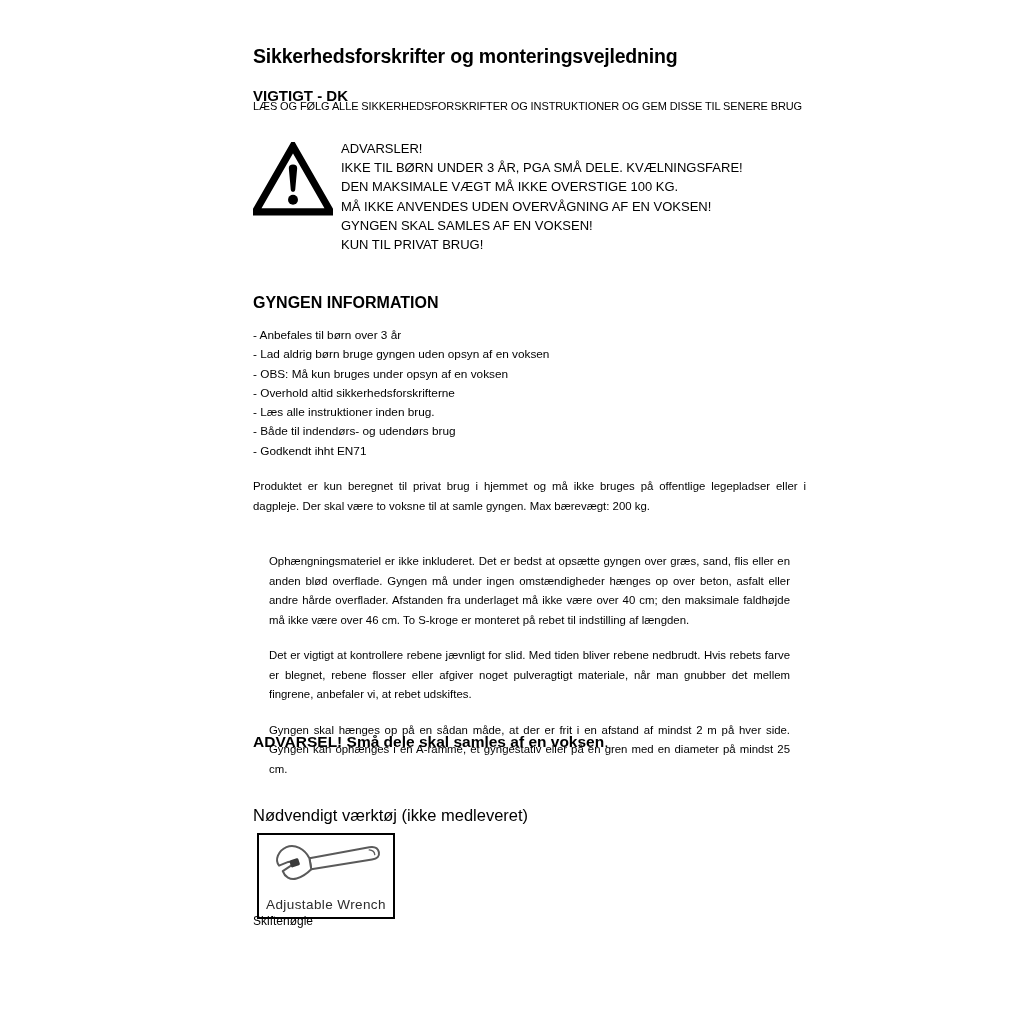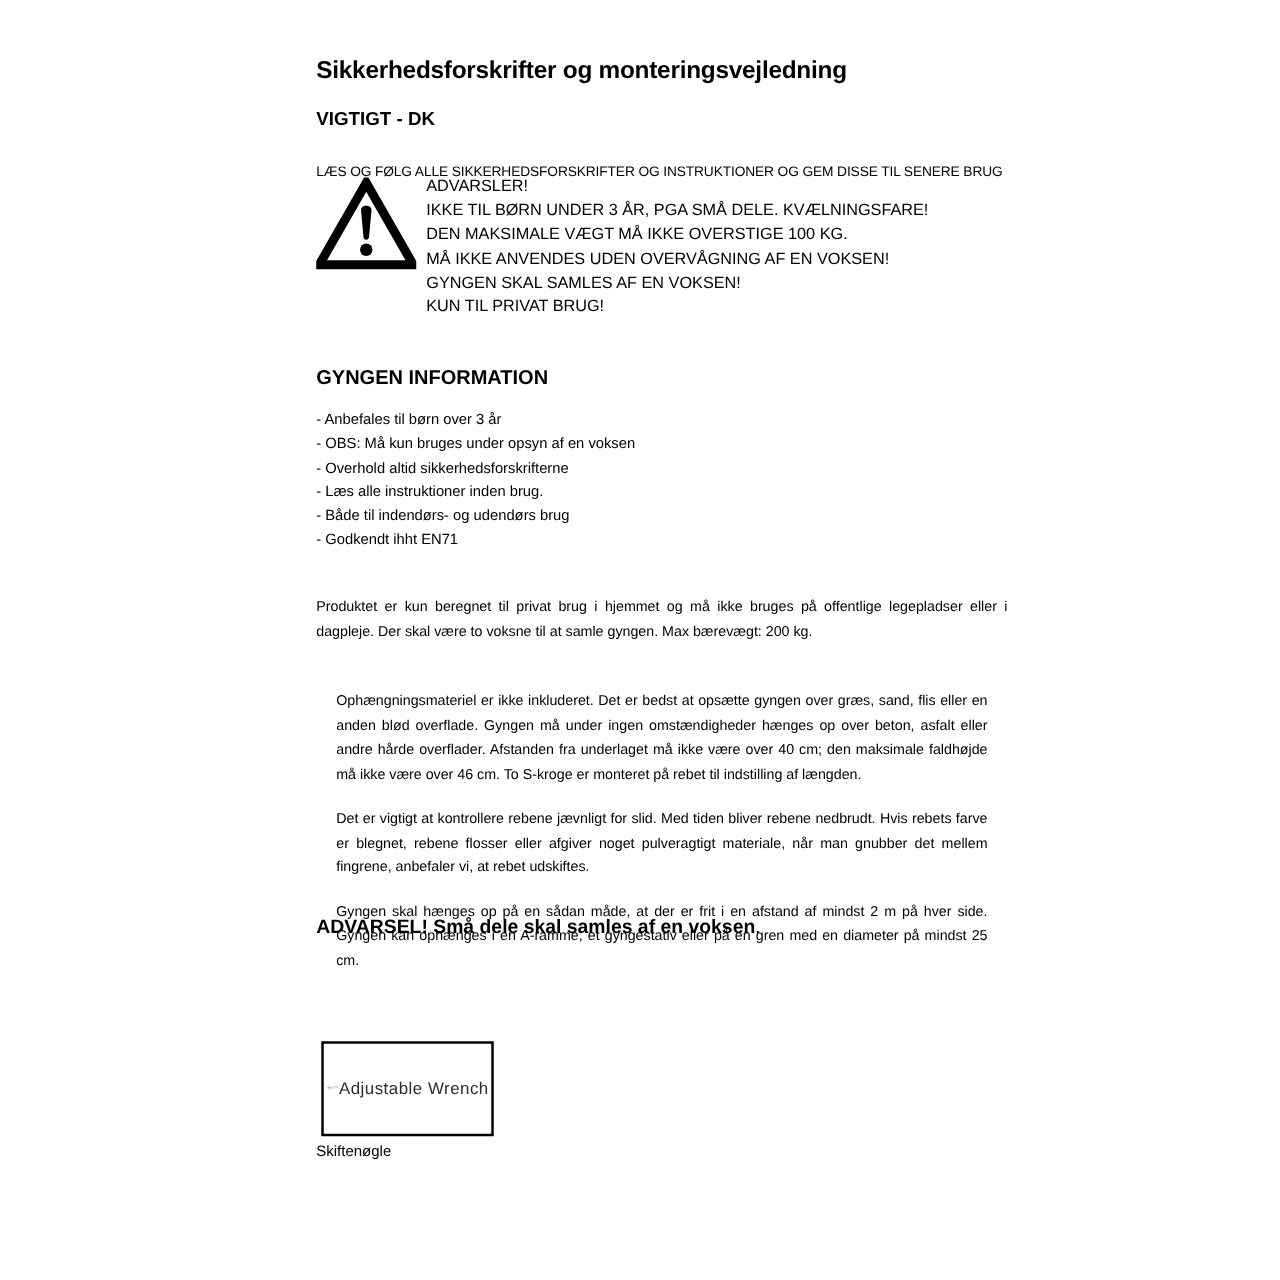--- a/index.html
+++ b/index.html
@@ -23,21 +23,21 @@
     font-size: 19.5px; font-weight: 700;
     letter-spacing: -0.2px;
     white-space: nowrap;
   }
   .subtitle {
     top: 87px;
     font-size: 15px; font-weight: 700;
     white-space: nowrap;
   }
   .caps-line {
-    top: 132px;
+    top: 100px;
     font-size: 11px; letter-spacing: -0.1px;
     white-space: nowrap;
   }
 
   .warning-block {
     top: 139px;
     display: flex; align-items: flex-start;
     width: 553px;
   }
   .warning-triangle {
@@ -88,24 +88,24 @@
   }
   .assembly-warning .bold { font-weight: 700; }
 
   .tools-heading {
     top: 806px;
     font-size: 16.5px; font-weight: 400;
     white-space: nowrap;
   }
   .tool-box {
     top: 833px; left: 4px;
-    width: 138px; height: 76px;
+    width: 138px; height: 86px;
     border: 2px solid #000000;
     background: #ffffff;
-    display: flex; flex-direction: row;
+    display: flex; flex-direction: column;
     align-items: center; justify-content: space-between;
     padding: 3px 2px 5px 2px;
   }
   .tool-box svg { width: 126px; height: 46px; }
   .tool-label {
     font-size: 13.5px;
     color: #2b2b2b;
     letter-spacing: 0.4px;
     white-space: nowrap;
   }
@@ -139,39 +139,41 @@
       <div>MÅ IKKE ANVENDES UDEN OVERVÅGNING AF EN VOKSEN!</div>
       <div>GYNGEN SKAL SAMLES AF EN VOKSEN!</div>
       <div>KUN TIL PRIVAT BRUG!</div>
     </div>
   </div>
 
   <h2 class="abs info-heading">GYNGEN INFORMATION</h2>
 
   <div class="abs info-list">
     <div>- Anbefales til børn over 3 år</div>
+    <div>- Lad aldrig børn bruge gyngen uden opsyn af en voksen</div>
     <div>- OBS: Må kun bruges under opsyn af en voksen</div>
     <div>- Overhold altid sikkerhedsforskrifterne</div>
     <div>- Læs alle instruktioner inden brug.</div>
     <div>- Både til indendørs- og udendørs brug</div>
     <div>- Godkendt ihht EN71</div>
   </div>
 
   <p class="abs para-1">Produktet er kun beregnet til privat brug i hjemmet og må ikke bruges på offentlige legepladser eller i dagpleje. Der skal være to voksne til at samle gyngen. Max bærevægt: 200 kg.</p>
 
   <div class="abs para-group">
     <p>Ophængningsmateriel er ikke inkluderet. Det er bedst at opsætte gyngen over græs, sand, flis eller en anden blød overflade. Gyngen må under ingen omstændigheder hænges op over beton, asfalt eller andre hårde overflader. Afstanden fra underlaget må ikke være over 40 cm; den maksimale faldhøjde må ikke være over 46 cm. To S-kroge er monteret på rebet til indstilling af længden.</p>
     <p>Det er vigtigt at kontrollere rebene jævnligt for slid. Med tiden bliver rebene nedbrudt. Hvis rebets farve er blegnet, rebene flosser eller afgiver noget pulveragtigt materiale, når man gnubber det mellem fingrene, anbefaler vi, at rebet udskiftes.</p>
     <p>Gyngen skal hænges op på en sådan måde, at der er frit i en afstand af mindst 2 m på hver side. Gyngen kan ophænges i en A-ramme, et gyngestativ eller på en gren med en diameter på mindst 25 cm.</p>
   </div>
 
   <div class="abs assembly-warning">
     <span class="bold">ADVARSEL! Små dele skal samles af en voksen</span><span>.</span>
   </div>
 
+  <h2 class="abs tools-heading">Nødvendigt værktøj (ikke medleveret)</h2>
 
   <div class="abs tool-box">
     <svg viewBox="0 0 130 50" aria-hidden="true">
       <g fill="#ffffff" stroke="#5a5a5a" stroke-width="2.2" stroke-linejoin="round" stroke-linecap="round">
         <path d="M47 22 L112 10 q9 -1.5 10.5 5.5 q1.2 6.5 -7.5 8 L49 34 Z"></path>
         <path d="M47 22 C42 12 31 6 22 10 C13 14 9 24 14 30 L24 26 C27 25 29 28 27 30 L18 36 C20 42 26 46 33 44 C41 42 46 37 49 34 Z"></path>
         <path d="M112 13 q5.5 0.5 6 5" fill="none" stroke-width="1.4"></path>
       </g>
       <rect x="26" y="23" width="10" height="8" rx="1.5" fill="#3a3a3a" transform="rotate(-18 31 27)"></rect>
     </svg>

